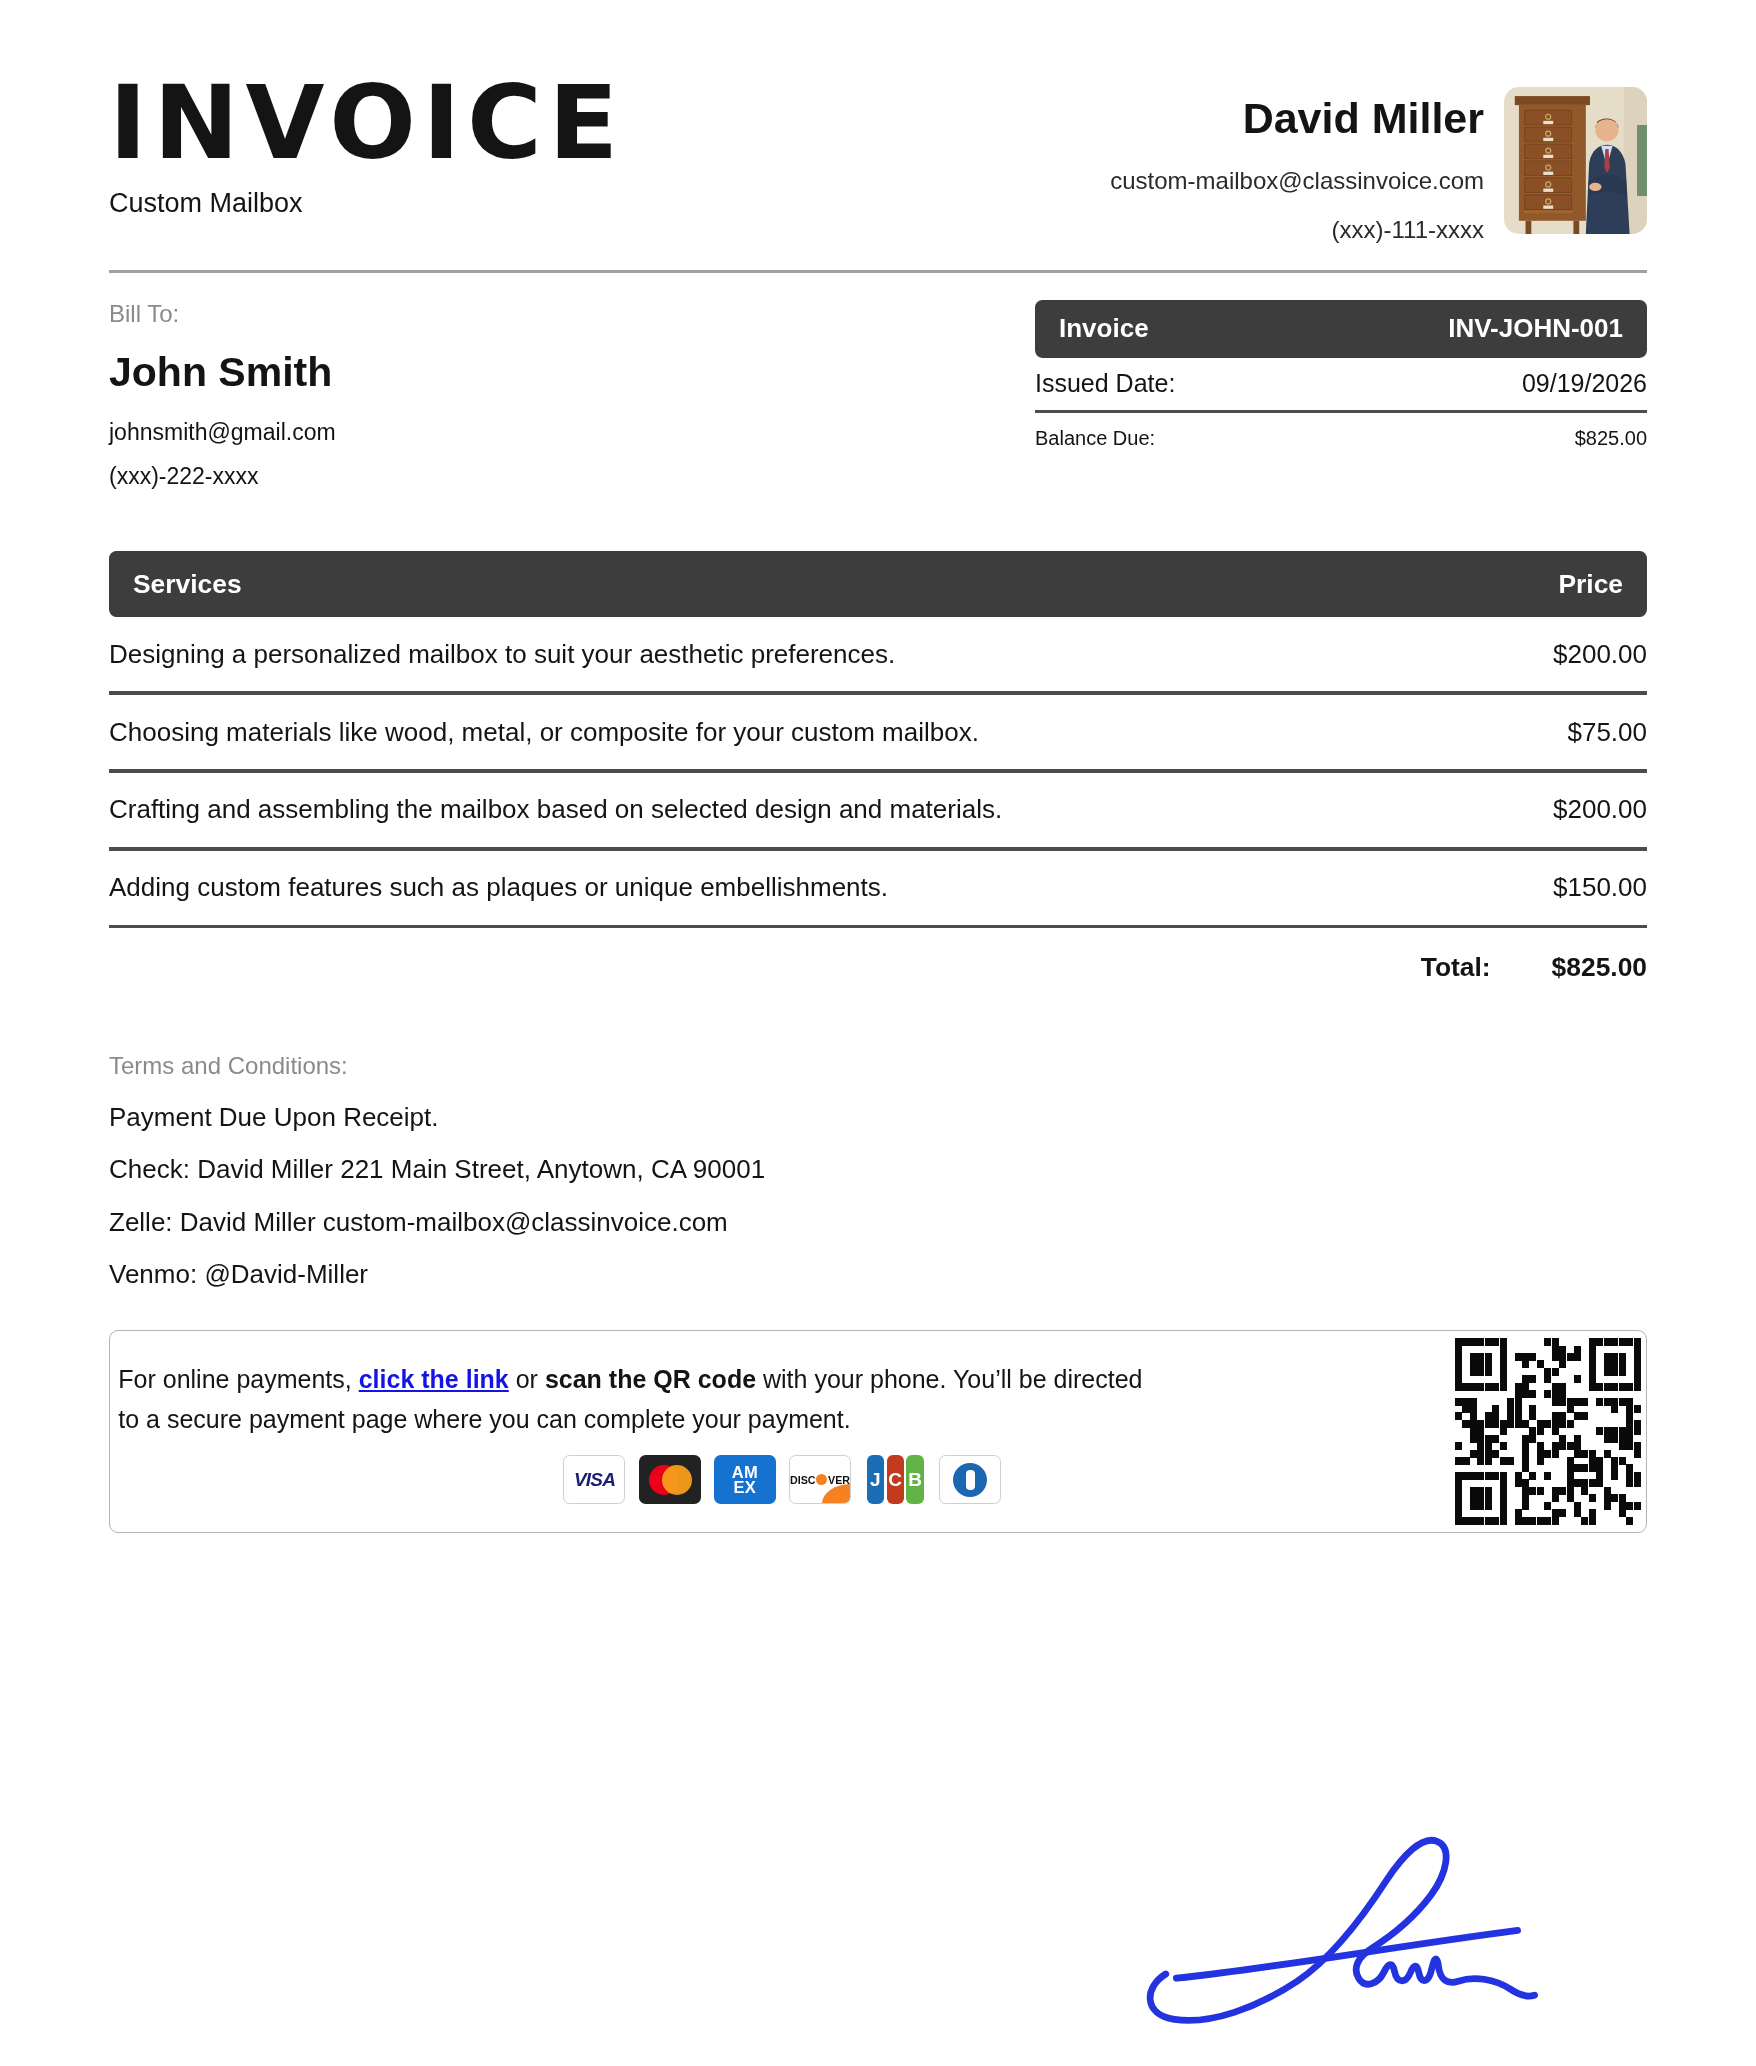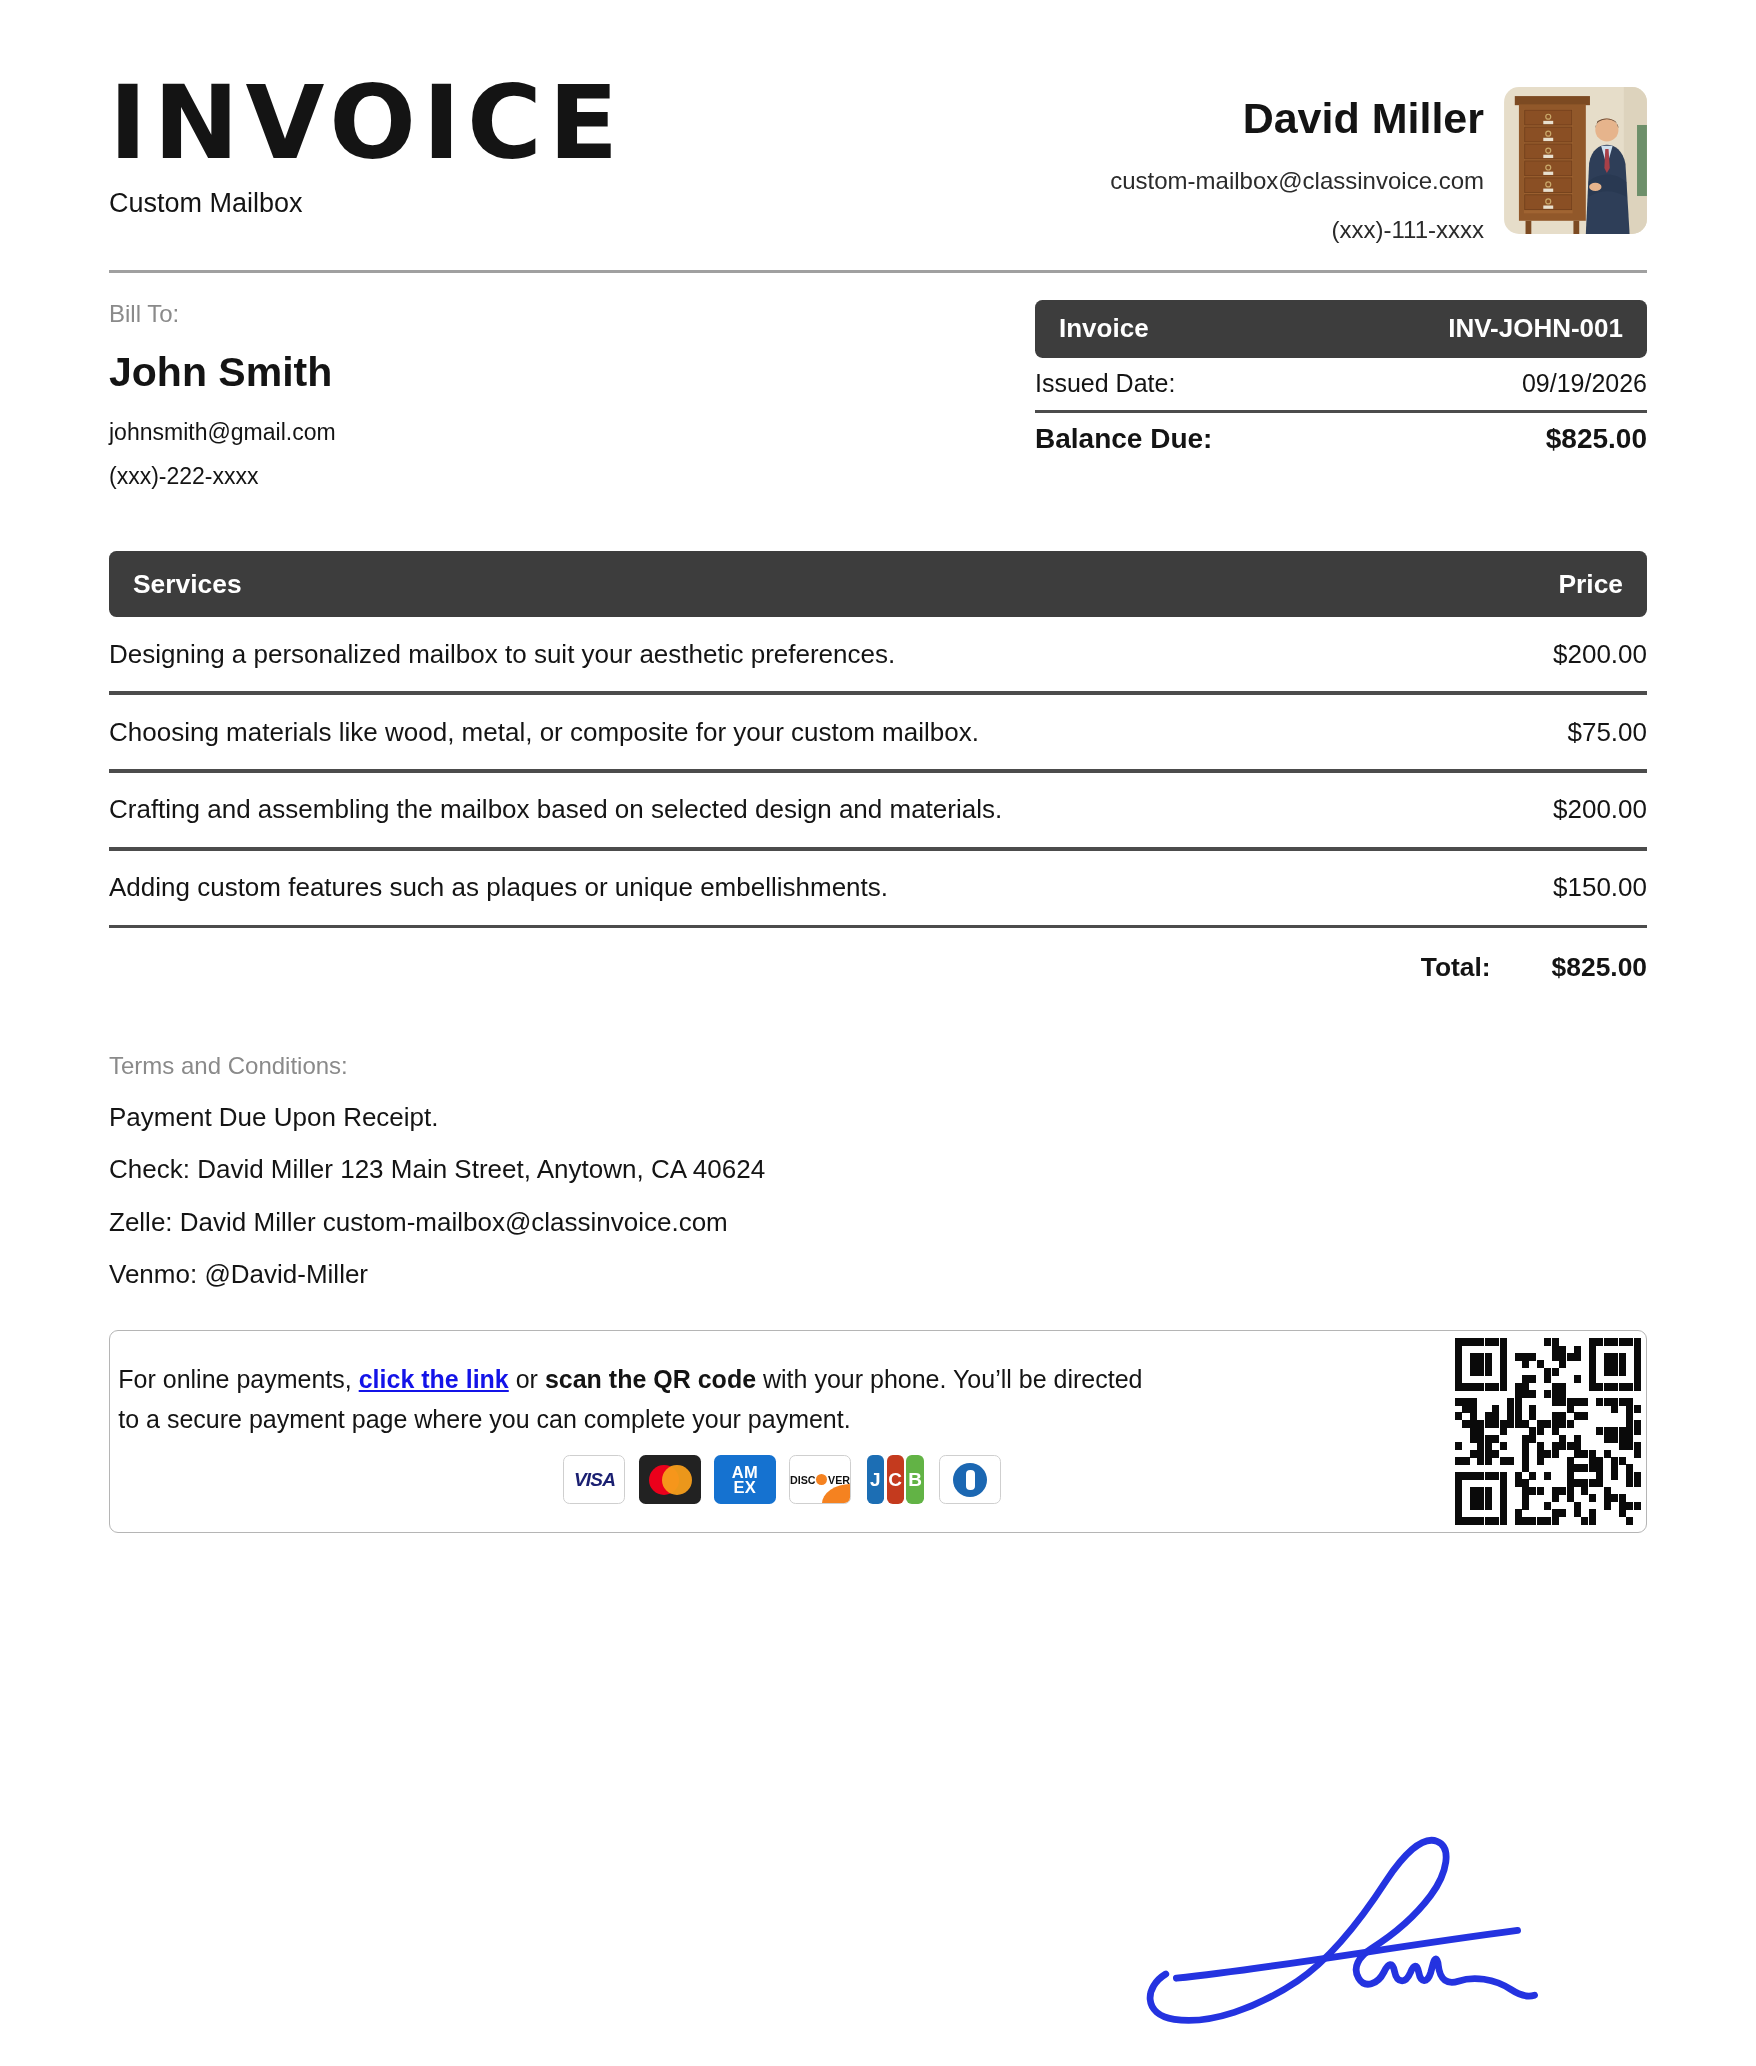--- a/index.html
+++ b/index.html
@@ -33,21 +33,21 @@
   .billto-email{font-size:23px;margin-top:23px;}
   .billto-phone{font-size:23px;margin-top:17.4px;}
 
   .invoice-info{width:612px;flex:none;}
   .info-head{
     background:#3d3d3d;color:#fff;border-radius:7.4px;height:58px;
     display:flex;justify-content:space-between;align-items:center;
     padding:0 24px;font-size:26px;font-weight:700;box-sizing:border-box;
   }
   .info-row{display:flex;justify-content:space-between;align-items:center;height:52px;font-size:25px;}
-  .info-row.balance{font-weight:700;font-size:28px;}
+  .info-row.balance{font-weight:400;font-size:20px;}
   .info-sep{height:3.3px;background:#4c4c4c;}
 
   
   .services{margin-top:61px;text-align:right;}
   .svc-head{
     background:#3d3d3d;color:#fff;border-radius:7.4px;height:66px;
     display:flex;justify-content:space-between;align-items:center;
     padding:0 24px;font-size:26.4px;font-weight:700;box-sizing:border-box;
   }
   .svc-row{display:flex;justify-content:space-between;align-items:center;min-height:74px;font-size:26px;}
@@ -216,21 +216,21 @@
     <div class="svc-sep"></div>
     <div class="total-row">
       <span>Total:</span>
       <span>$825.00</span>
     </div>
   </div>
 
   <div class="terms">
     <div class="terms-heading">Terms and Conditions:</div>
     <div class="terms-line">Payment Due Upon Receipt.</div>
-    <div class="terms-line">Check: David Miller 123 Main Street, Anytown, CA 40624</div>
+    <div class="terms-line">Check: David Miller 221 Main Street, Anytown, CA 90001</div>
     <div class="terms-line">Zelle: David Miller custom-mailbox@classinvoice.com</div>
     <div class="terms-line">Venmo: @David-Miller</div>
   </div>
 
   <div class="paybox">
     <div class="pay-left">
       <div class="pay-line"><span>For online payments, </span><a class="pay-link">click the link</a><span> or </span><span class="pay-bold">scan the QR code</span><span> with your phone. You’ll be directed</span></div>
       <div class="pay-line">to a secure payment page where you can complete your payment.</div>
       <div class="cards">
         <div class="card white card-visa">

